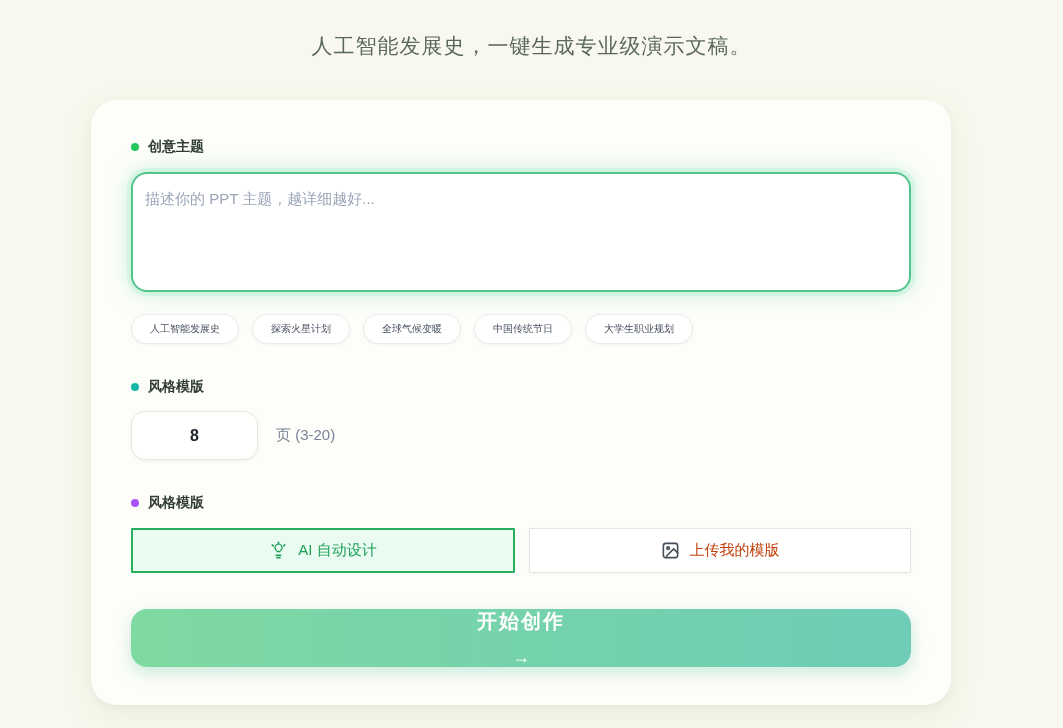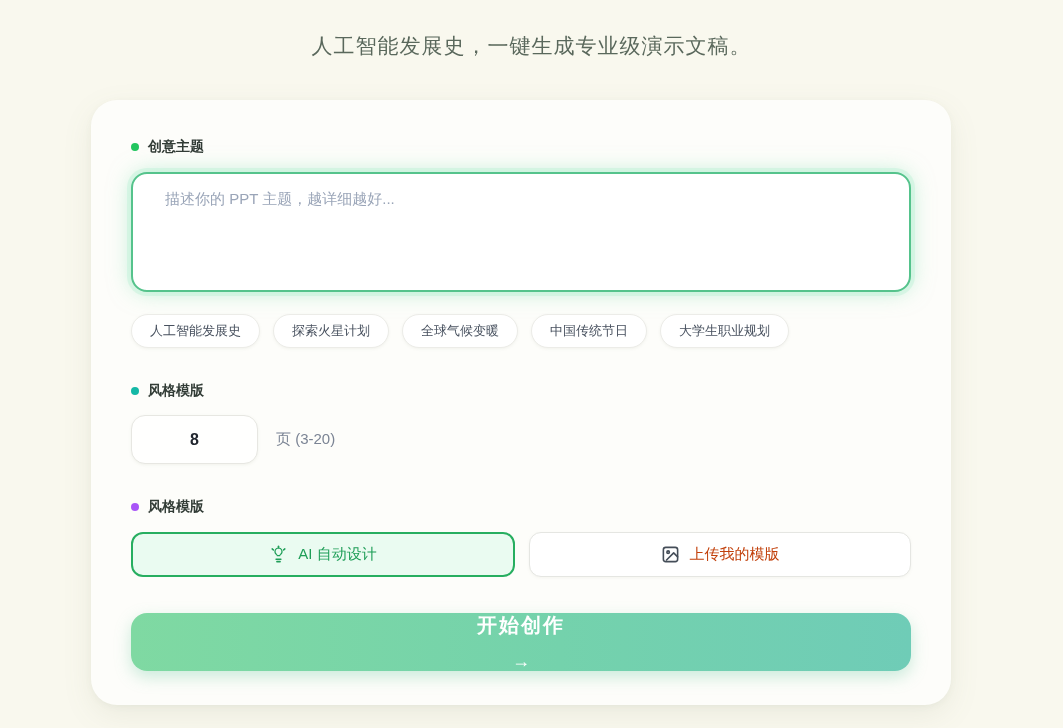--- a/index.html
+++ b/index.html
@@ -45,40 +45,40 @@
 
   .topic-textarea {
     display: block;
     margin-top: 16px;
     width: 780px; height: 120px;
     border: 2px solid #55c38c;
     border-radius: 16px;
     background: #ffffff;
     box-shadow: 0 0 0 4px rgba(190, 242, 216, 0.45), 0 0 22px rgba(140, 225, 185, 0.55);
     resize: none;
-    padding: 16px 32px;
+    padding: 16px 12px;
     font-family: "Liberation Sans", "DejaVu Sans", sans-serif;
     font-size: 15px;
     color: #394150;
     outline: none;
   }
   .topic-textarea::placeholder { color: #9aa5b8; }
 
   .chips-row {
     margin-top: 22px;
     display: flex;
     gap: 13px;
   }
   .chip {
     background: #ffffff;
     border: 1px solid #ecece8;
     border-radius: 999px;
     box-shadow: 0 1px 3px rgba(140, 145, 120, 0.10);
     padding: 7px 18px;
-    font-size: 13px;
+    font-size: 10px;
     color: #47505e;
     cursor: pointer;
     white-space: nowrap;
   }
 
   .section { margin-top: 34px; }
 
   .pages-row {
     margin-top: 15px;
     display: flex;
@@ -105,21 +105,21 @@
     display: flex;
     gap: 14px;
   }
   .tpl-btn {
     flex: 1;
     height: 45px;
     display: flex;
     align-items: center;
     justify-content: center;
     gap: 10px;
-    border-radius: 12px;
+    border-radius: 1px;
     font-size: 15px;
     cursor: pointer;
   }
   .tpl-btn-ai {
     background: #eafbf1;
     border: 2px solid #27ae60;
     color: #1f9e58;
     font-weight: 500;
   }
   .tpl-btn-upload {

